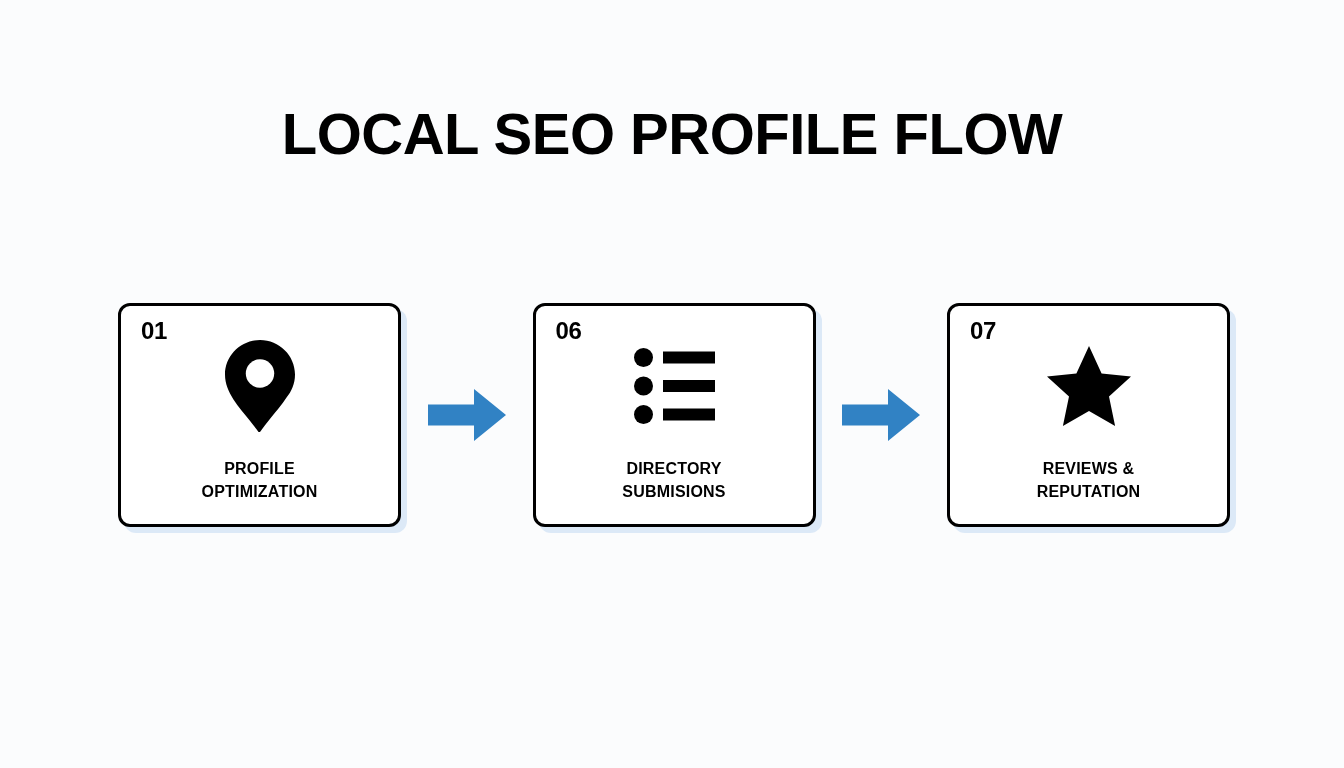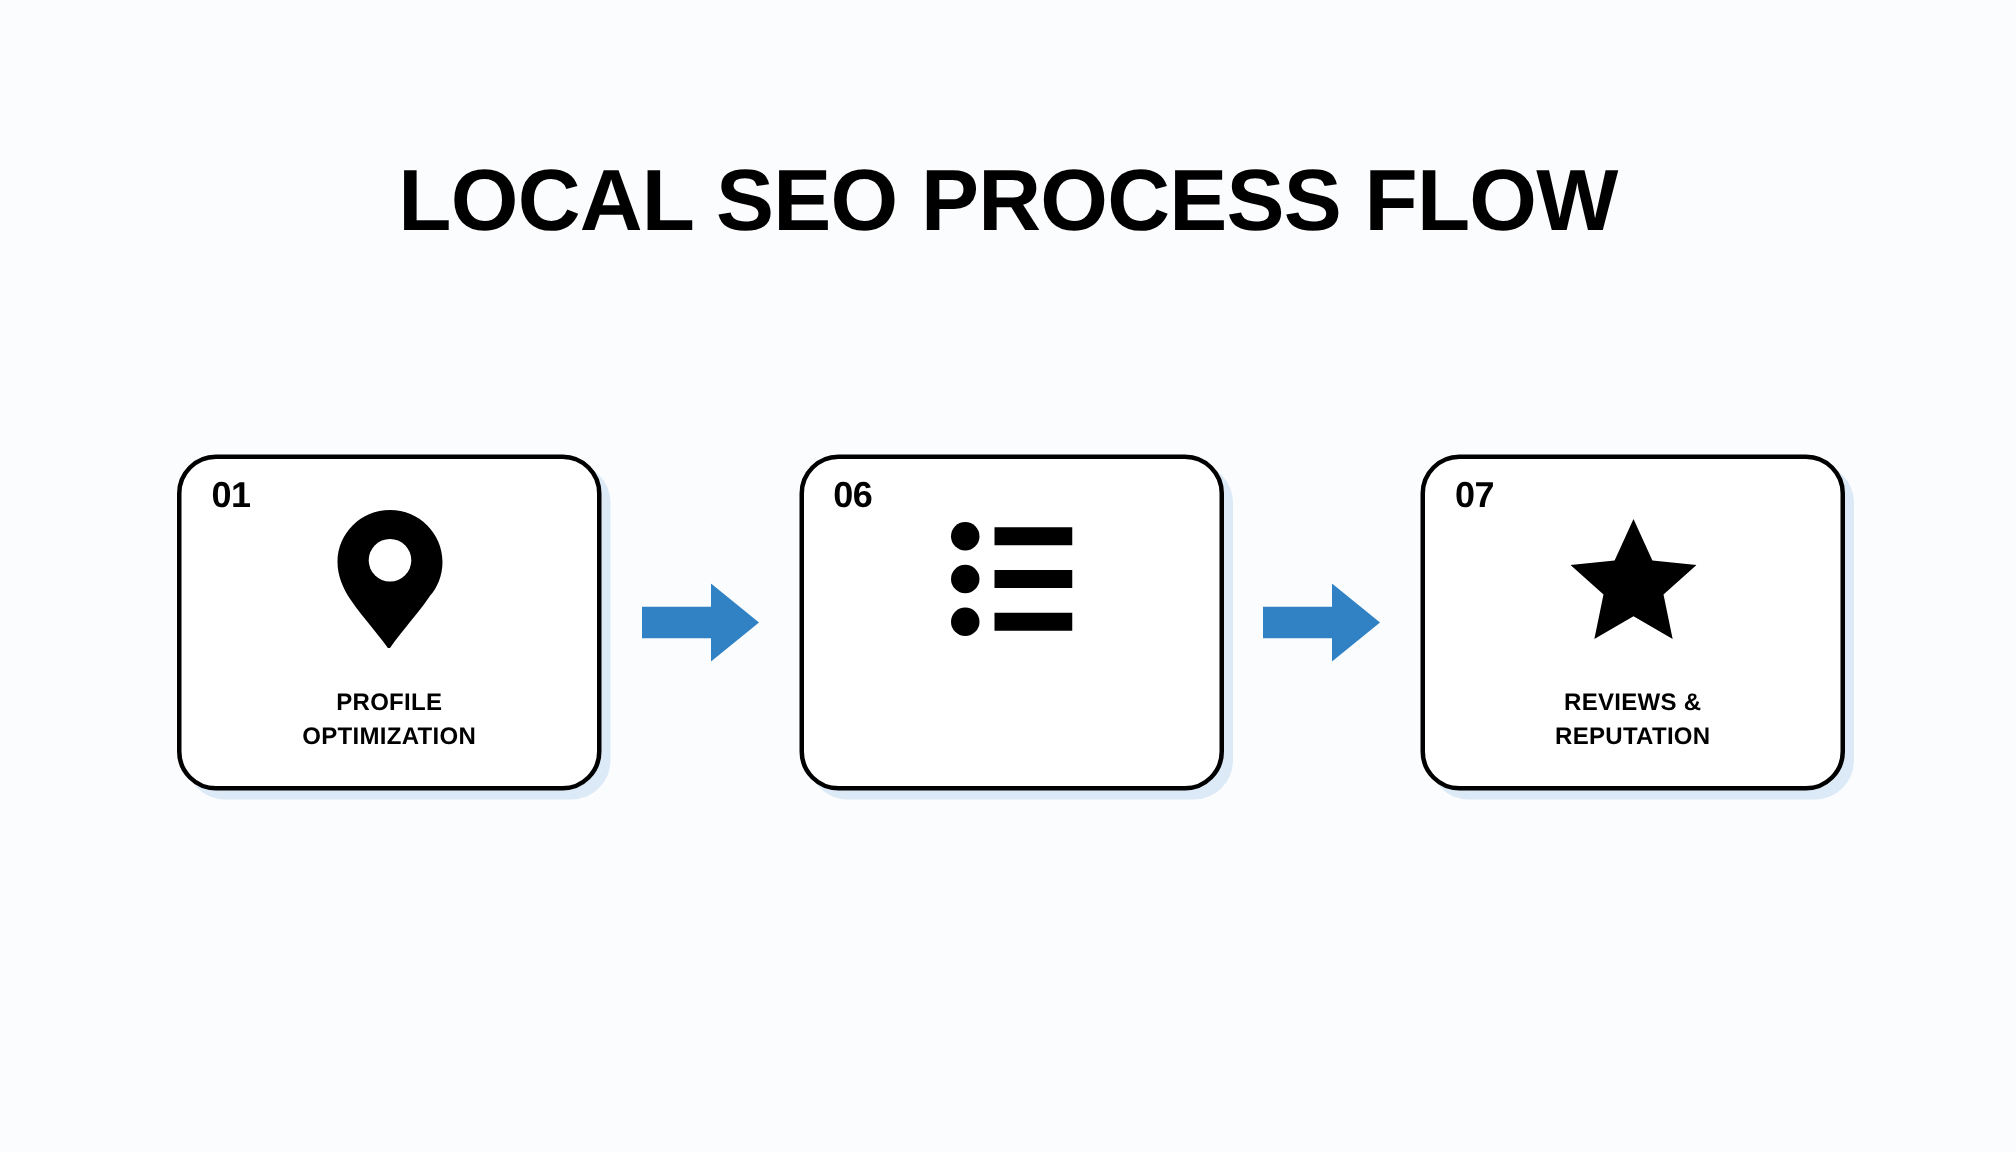--- a/index.html
+++ b/index.html
@@ -50,21 +50,21 @@
   }
 
   
   .step-card {
     position: relative;
     width: 283px;
     height: 224px;
     box-sizing: border-box;
     background: #ffffff;
     border: 3px solid #000000;
-    border-radius: 26px;
+    border-radius: 12px;
     box-shadow: 6px 6px 0 0 #dce9f7;
     flex: 0 0 auto;
   }
 
   .step-number {
     position: absolute;
     top: 13px;
     left: 20px;
     font-size: 24px;
     font-weight: 700;
@@ -112,21 +112,21 @@
   }
   .connector svg {
     display: block;
   }
 </style>
 </head>
 <body>
 
 <div id="diagram-root">
 
-  <div class="title">LOCAL SEO PROCESS FLOW</div>
+  <div class="title">LOCAL SEO PROFILE FLOW</div>
 
   <div class="flow-row">
 
     <div class="step-card">
       <div class="step-number">01</div>
       <div class="step-icon">
         <svg width="72" height="92" viewBox="0 0 72 92" aria-hidden="true">
           <path d="M36 0C16.7 0 1 15.5 1 34.6c0 9.2 3.6 17.3 8.3 24.6 5 7.8 11.3 14.9 16.8 21.8 3.5 4.4 6.7 8.4 8.6 11.2L36 92l1.3-1.8c1.9-2.8 5.1-6.8 8.6-11.2 5.5-6.9 11.8-14 16.8-21.8C67.4 51.9 71 43.8 71 34.6 71 15.5 55.3 0 36 0z" fill="#000000"></path>
           <circle cx="36" cy="33.5" r="14.2" fill="#ffffff"></circle>
         </svg>
@@ -146,20 +146,22 @@
       <div class="step-icon">
         <svg width="82" height="76" viewBox="0 0 82 76" aria-hidden="true">
           <circle cx="10.5" cy="9.5" r="9.5" fill="#000000"></circle>
           <rect x="30" y="3.5" width="52" height="12" fill="#000000"></rect>
           <circle cx="10.5" cy="38" r="9.5" fill="#000000"></circle>
           <rect x="30" y="32" width="52" height="12" fill="#000000"></rect>
           <circle cx="10.5" cy="66.5" r="9.5" fill="#000000"></circle>
           <rect x="30" y="60.5" width="52" height="12" fill="#000000"></rect>
         </svg>
       </div>
+      <div class="step-label">DIRECTORY
+SUBMISIONS</div>
     </div>
 
     <div class="connector">
       <svg width="78" height="52" viewBox="0 0 78 52" aria-hidden="true">
         <path d="M0 15.5 H46 V0 L78 26 L46 52 V36.5 H0 Z" fill="#3182C4"></path>
       </svg>
     </div>
 
     <div class="step-card">
       <div class="step-number">07</div>

